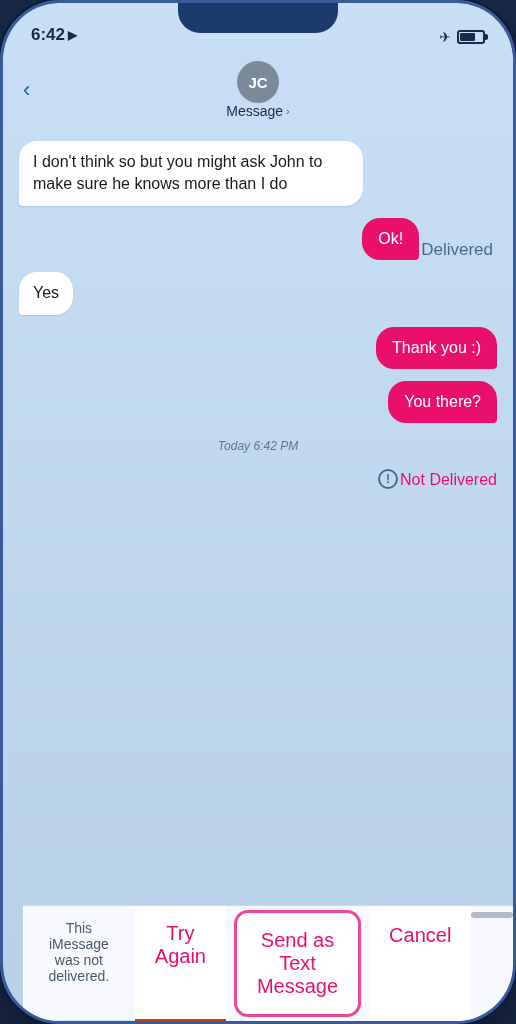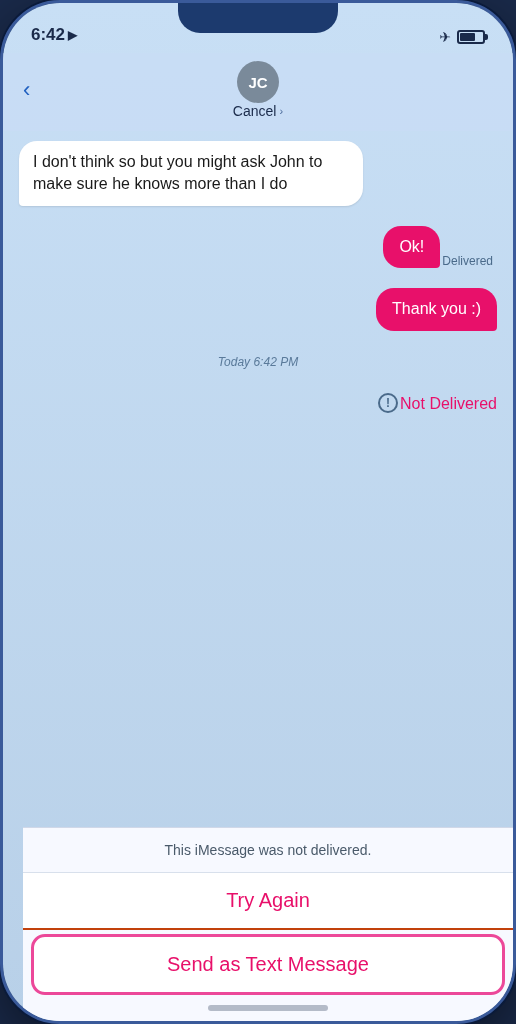--- a/index.html
+++ b/index.html
@@ -161,21 +161,21 @@
       color: #4a6a9a;
     }
 
     
     .messages-area {
       flex: 1;
       padding: 10px 16px;
       overflow-y: auto;
       display: flex;
       flex-direction: column;
-      gap: 20px;
+      gap: 12px;
     }
 
     .received-bubble-wrapper {
       display: flex;
       justify-content: flex-start;
       position: relative;
     }
 
     .received-bubble {
       background: white;
@@ -201,21 +201,21 @@
       border-radius: 18px 18px 4px 18px;
       padding: 10px 16px;
       max-width: 65%;
       font-size: 16px;
       color: white;
       font-weight: 400;
       line-height: 1.4;
     }
 
     .delivered-label {
-      font-size: 12px;
+      font-size: 17px;
       color: #4a6a8a;
       text-align: right;
       padding-right: 4px;
     }
 
     .not-delivered-row {
       display: flex;
       align-items: center;
       justify-content: flex-end;
       gap: 6px;
@@ -245,21 +245,21 @@
       color: #5a7a9a;
       padding: 4px 0;
       font-style: italic;
     }
 
     
     .action-sheet {
       background: rgba(248, 250, 255, 0.98);
       border-top: 1px solid #d0d8e8;
       display: flex;
-      flex-direction: column;
+      flex-direction: row;
       margin-left: 20px;
     }
 
     .action-sheet-message {
       padding: 14px 20px;
       text-align: center;
       font-size: 14px;
       color: #4a5a6a;
       border-bottom: 1px solid #d8e0ec;
     }
@@ -326,48 +326,58 @@
           <div class="battery-fill"></div>
         </div>
       </div>
     </div>
 
     <div class="chat-header">
       <span class="back-button">‹</span>
       <div class="contact-info">
         <div class="avatar">JC</div>
         <div class="contact-name">
-          <span>Cancel</span>
+          <span>Message</span>
           <span class="contact-name-chevron">›</span>
         </div>
       </div>
     </div>
 
     <div class="messages-area">
 
       <div class="received-bubble-wrapper">
         <div class="received-bubble">
           <span>I don't think so but you might ask John to make sure he knows more than I do</span>
         </div>
       </div>
 
       <div class="sent-bubble-wrapper">
         <div class="sent-bubble">
           <span>Ok!</span>
         </div>
         <span class="delivered-label">Delivered</span>
       </div>
 
+      <div class="received-bubble-wrapper">
+        <div class="received-bubble">
+          <span>Yes</span>
+        </div>
+      </div>
 
       <div class="sent-bubble-wrapper">
         <div class="sent-bubble">
           <span>Thank you :)</span>
         </div>
       </div>
 
+      <div class="sent-bubble-wrapper">
+        <div class="sent-bubble">
+          <span>You there?</span>
+        </div>
+      </div>
 
       <div class="timestamp-divider">
         <span>Today 6:42 PM</span>
       </div>
 
       <div class="sent-bubble-wrapper">
         <div class="not-delivered-row">
           <div class="not-delivered-icon">!</div>
         </div>
         <span class="not-delivered-label">Not Delivered</span>
@@ -378,17 +388,20 @@
     <div class="action-sheet">
       <div class="action-sheet-message">
         <span>This iMessage was not delivered.</span>
       </div>
       <div class="action-item">
         <span>Try Again</span>
       </div>
       <div class="action-item-highlighted">
         <span>Send as Text Message</span>
       </div>
+      <div class="action-cancel">
+        <span>Cancel</span>
+      </div>
       <div class="home-indicator"></div>
     </div>
 
   </div>
 </div>
 
 </body></html>

